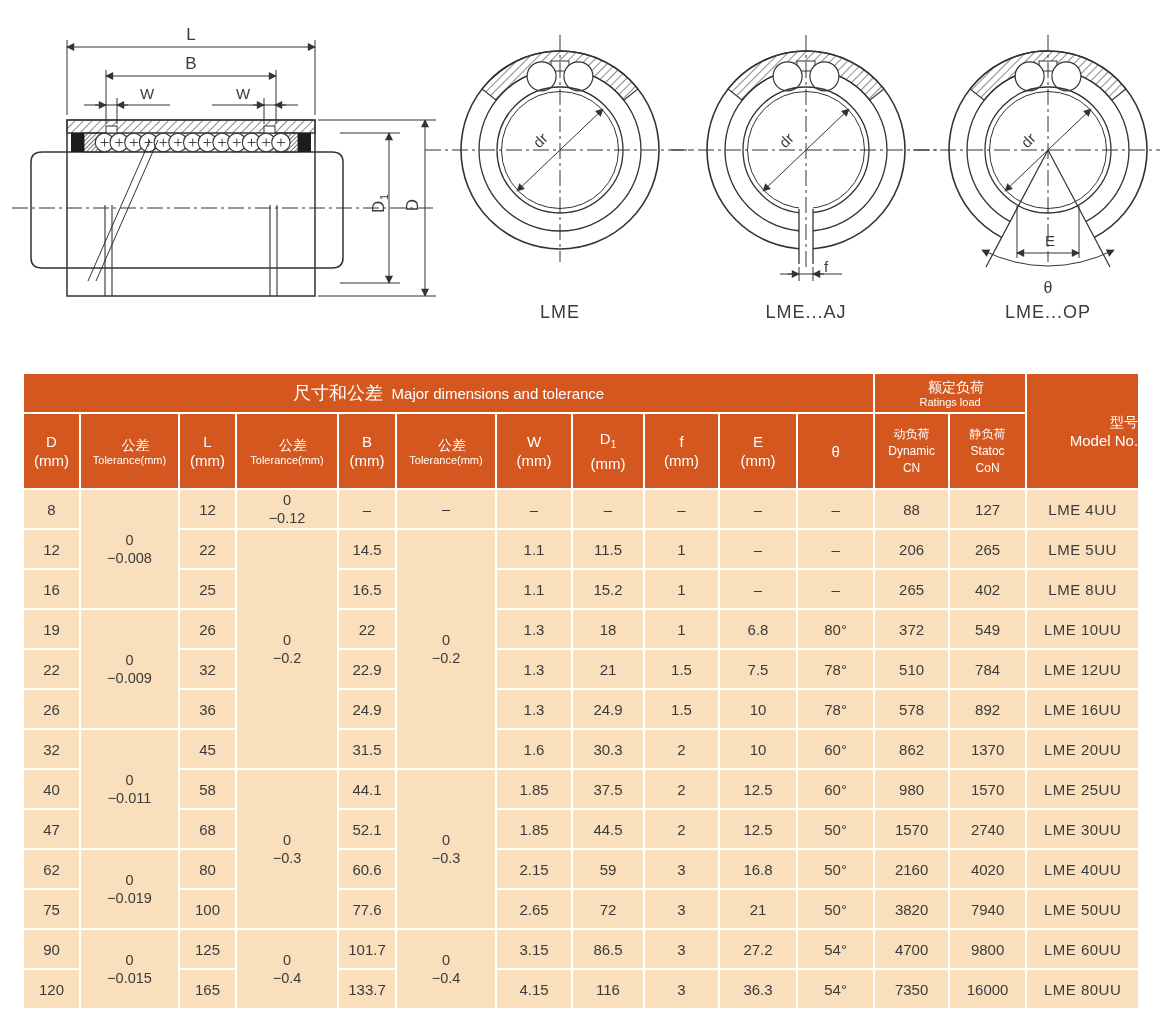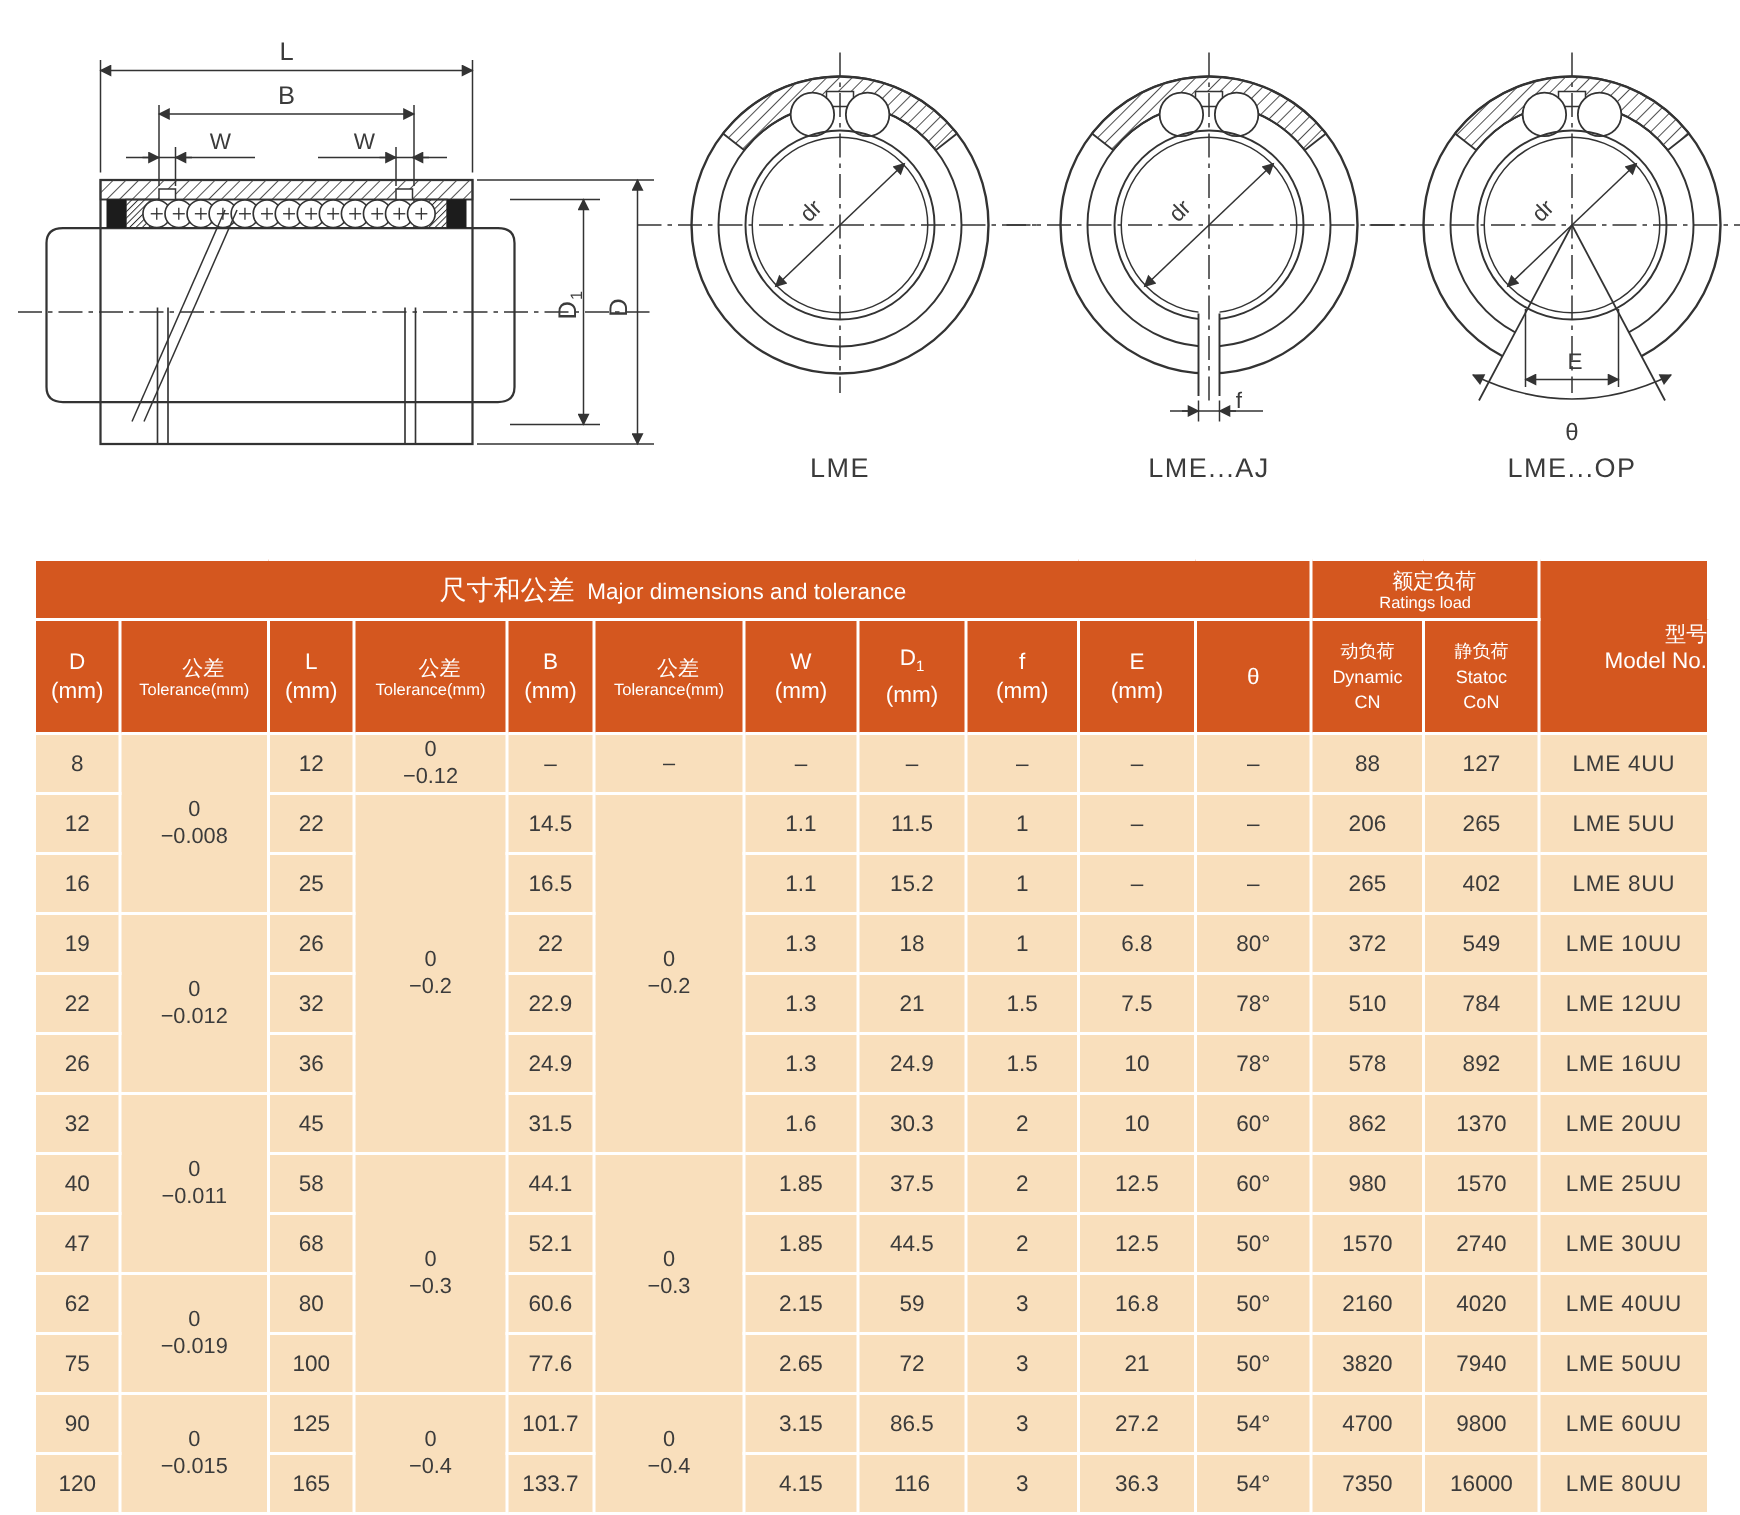--- a/index.html
+++ b/index.html
@@ -388,21 +388,21 @@
           <td class="c9">–</td>
           <td class="c10">–</td>
           <td class="c11">265</td>
           <td class="c12">402</td>
           <td class="c13">LME 8UU</td>
         </tr>
         <tr>
           <td class="c0">19</td>
           <td class="c1 tol" rowspan="3">
             <div>0</div>
-            <div>−0.012</div>
+            <div>−0.009</div>
           </td>
           <td class="c2">26</td>
           <td class="c4">22</td>
           <td class="c6">1.3</td>
           <td class="c7">18</td>
           <td class="c8">1</td>
           <td class="c9">6.8</td>
           <td class="c10">80°</td>
           <td class="c11">372</td>
           <td class="c12">549</td>

